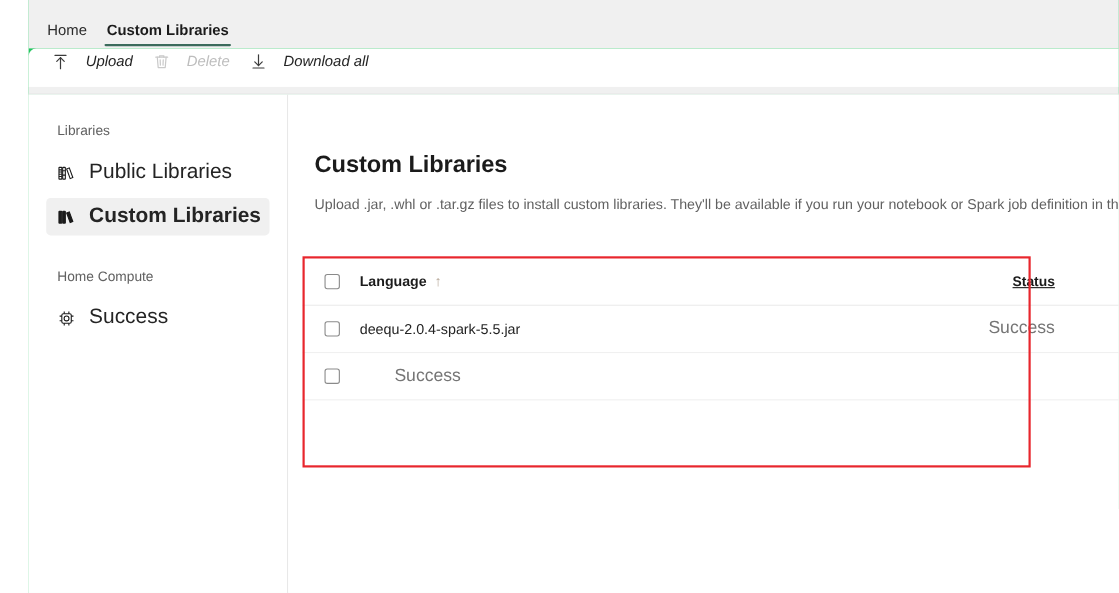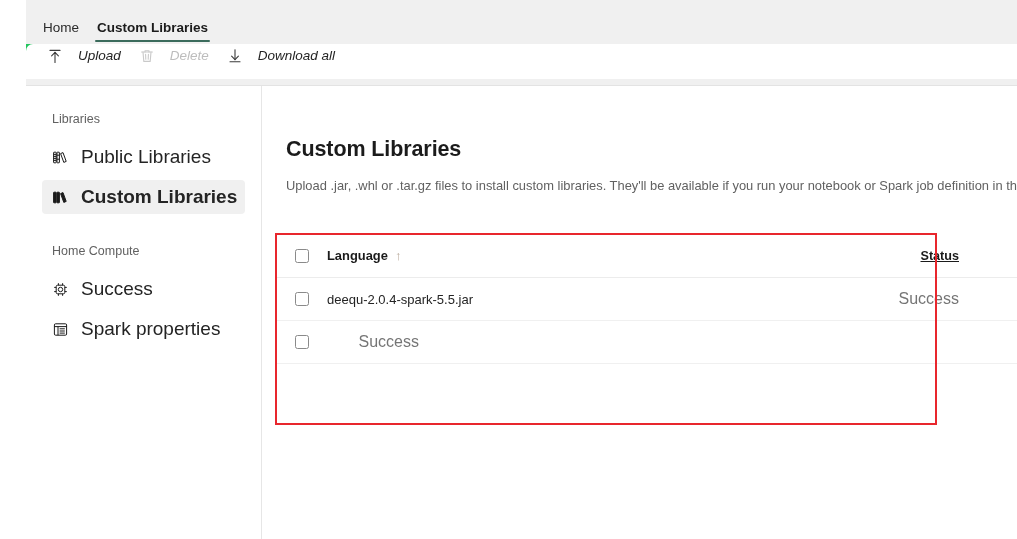--- a/index.html
+++ b/index.html
@@ -234,33 +234,20 @@
             <line x1="10.6" y1="12.8" x2="10.6" y2="14.8"></line>
             <line x1="2.2" y1="6.4" x2="4.2" y2="6.4"></line>
             <line x1="2.2" y1="10.6" x2="4.2" y2="10.6"></line>
             <line x1="12.8" y1="6.4" x2="14.8" y2="6.4"></line>
             <line x1="12.8" y1="10.6" x2="14.8" y2="10.6"></line>
           </svg>
         </span>
         <span>Success</span>
       </div>
 
-      <div class="side-item">
-        <span class="side-ico">
-          <svg viewBox="0 0 17 17" width="17" height="17" fill="none" stroke="#1b1b1b" stroke-width="1">
-            <rect x="2.4" y="2.8" width="12.2" height="11.4" rx="1.2"></rect>
-            <line x1="2.4" y1="5.6" x2="14.6" y2="5.6"></line>
-            <line x1="6" y1="5.6" x2="6" y2="14.2"></line>
-            <line x1="7.6" y1="7.8" x2="12.8" y2="7.8"></line>
-            <line x1="7.6" y1="10" x2="12.8" y2="10"></line>
-            <line x1="7.6" y1="12.1" x2="12.8" y2="12.1"></line>
-          </svg>
-        </span>
-        <span>Spark properties</span>
-      </div>
     </div>
 
     <div class="main">
       <div class="page-title">Custom Libraries</div>
       <div class="page-desc">Upload .jar, .whl or .tar.gz files to install custom libraries. They'll be available if you run your notebook or Spark job definition in this environment.</div>
 
       <div class="table">
 
         <div class="trow header">
           <div class="cbx"></div>

